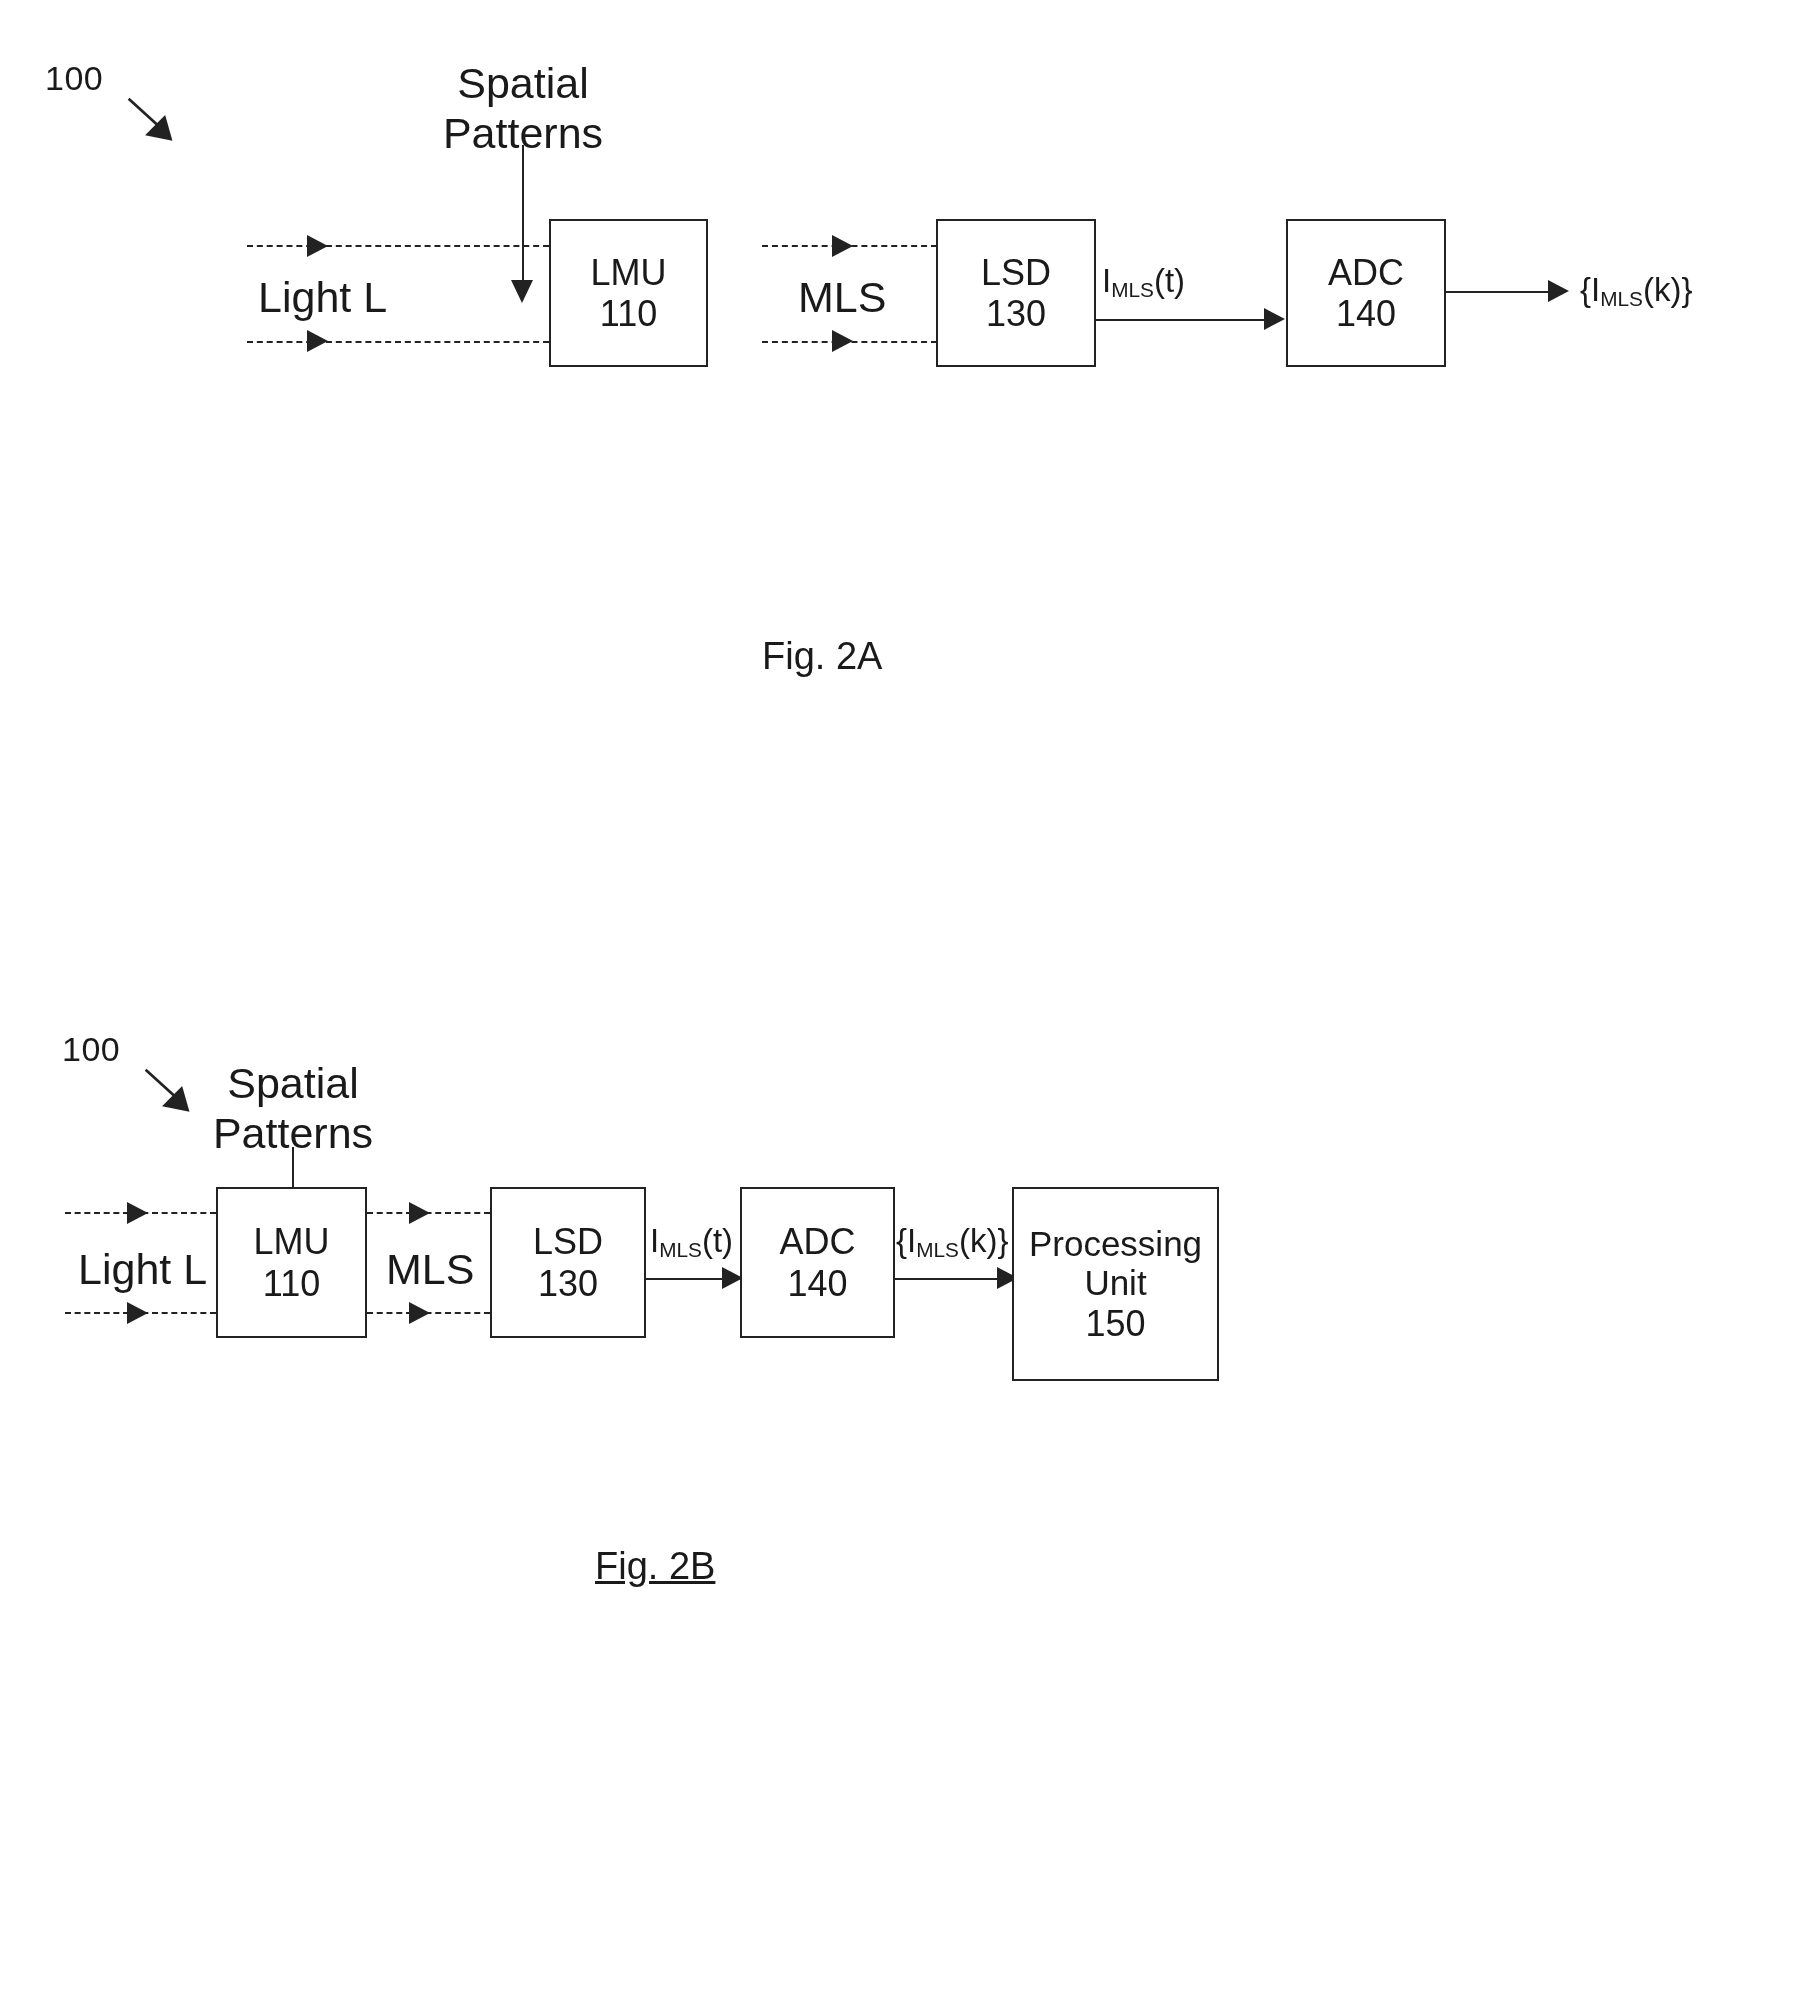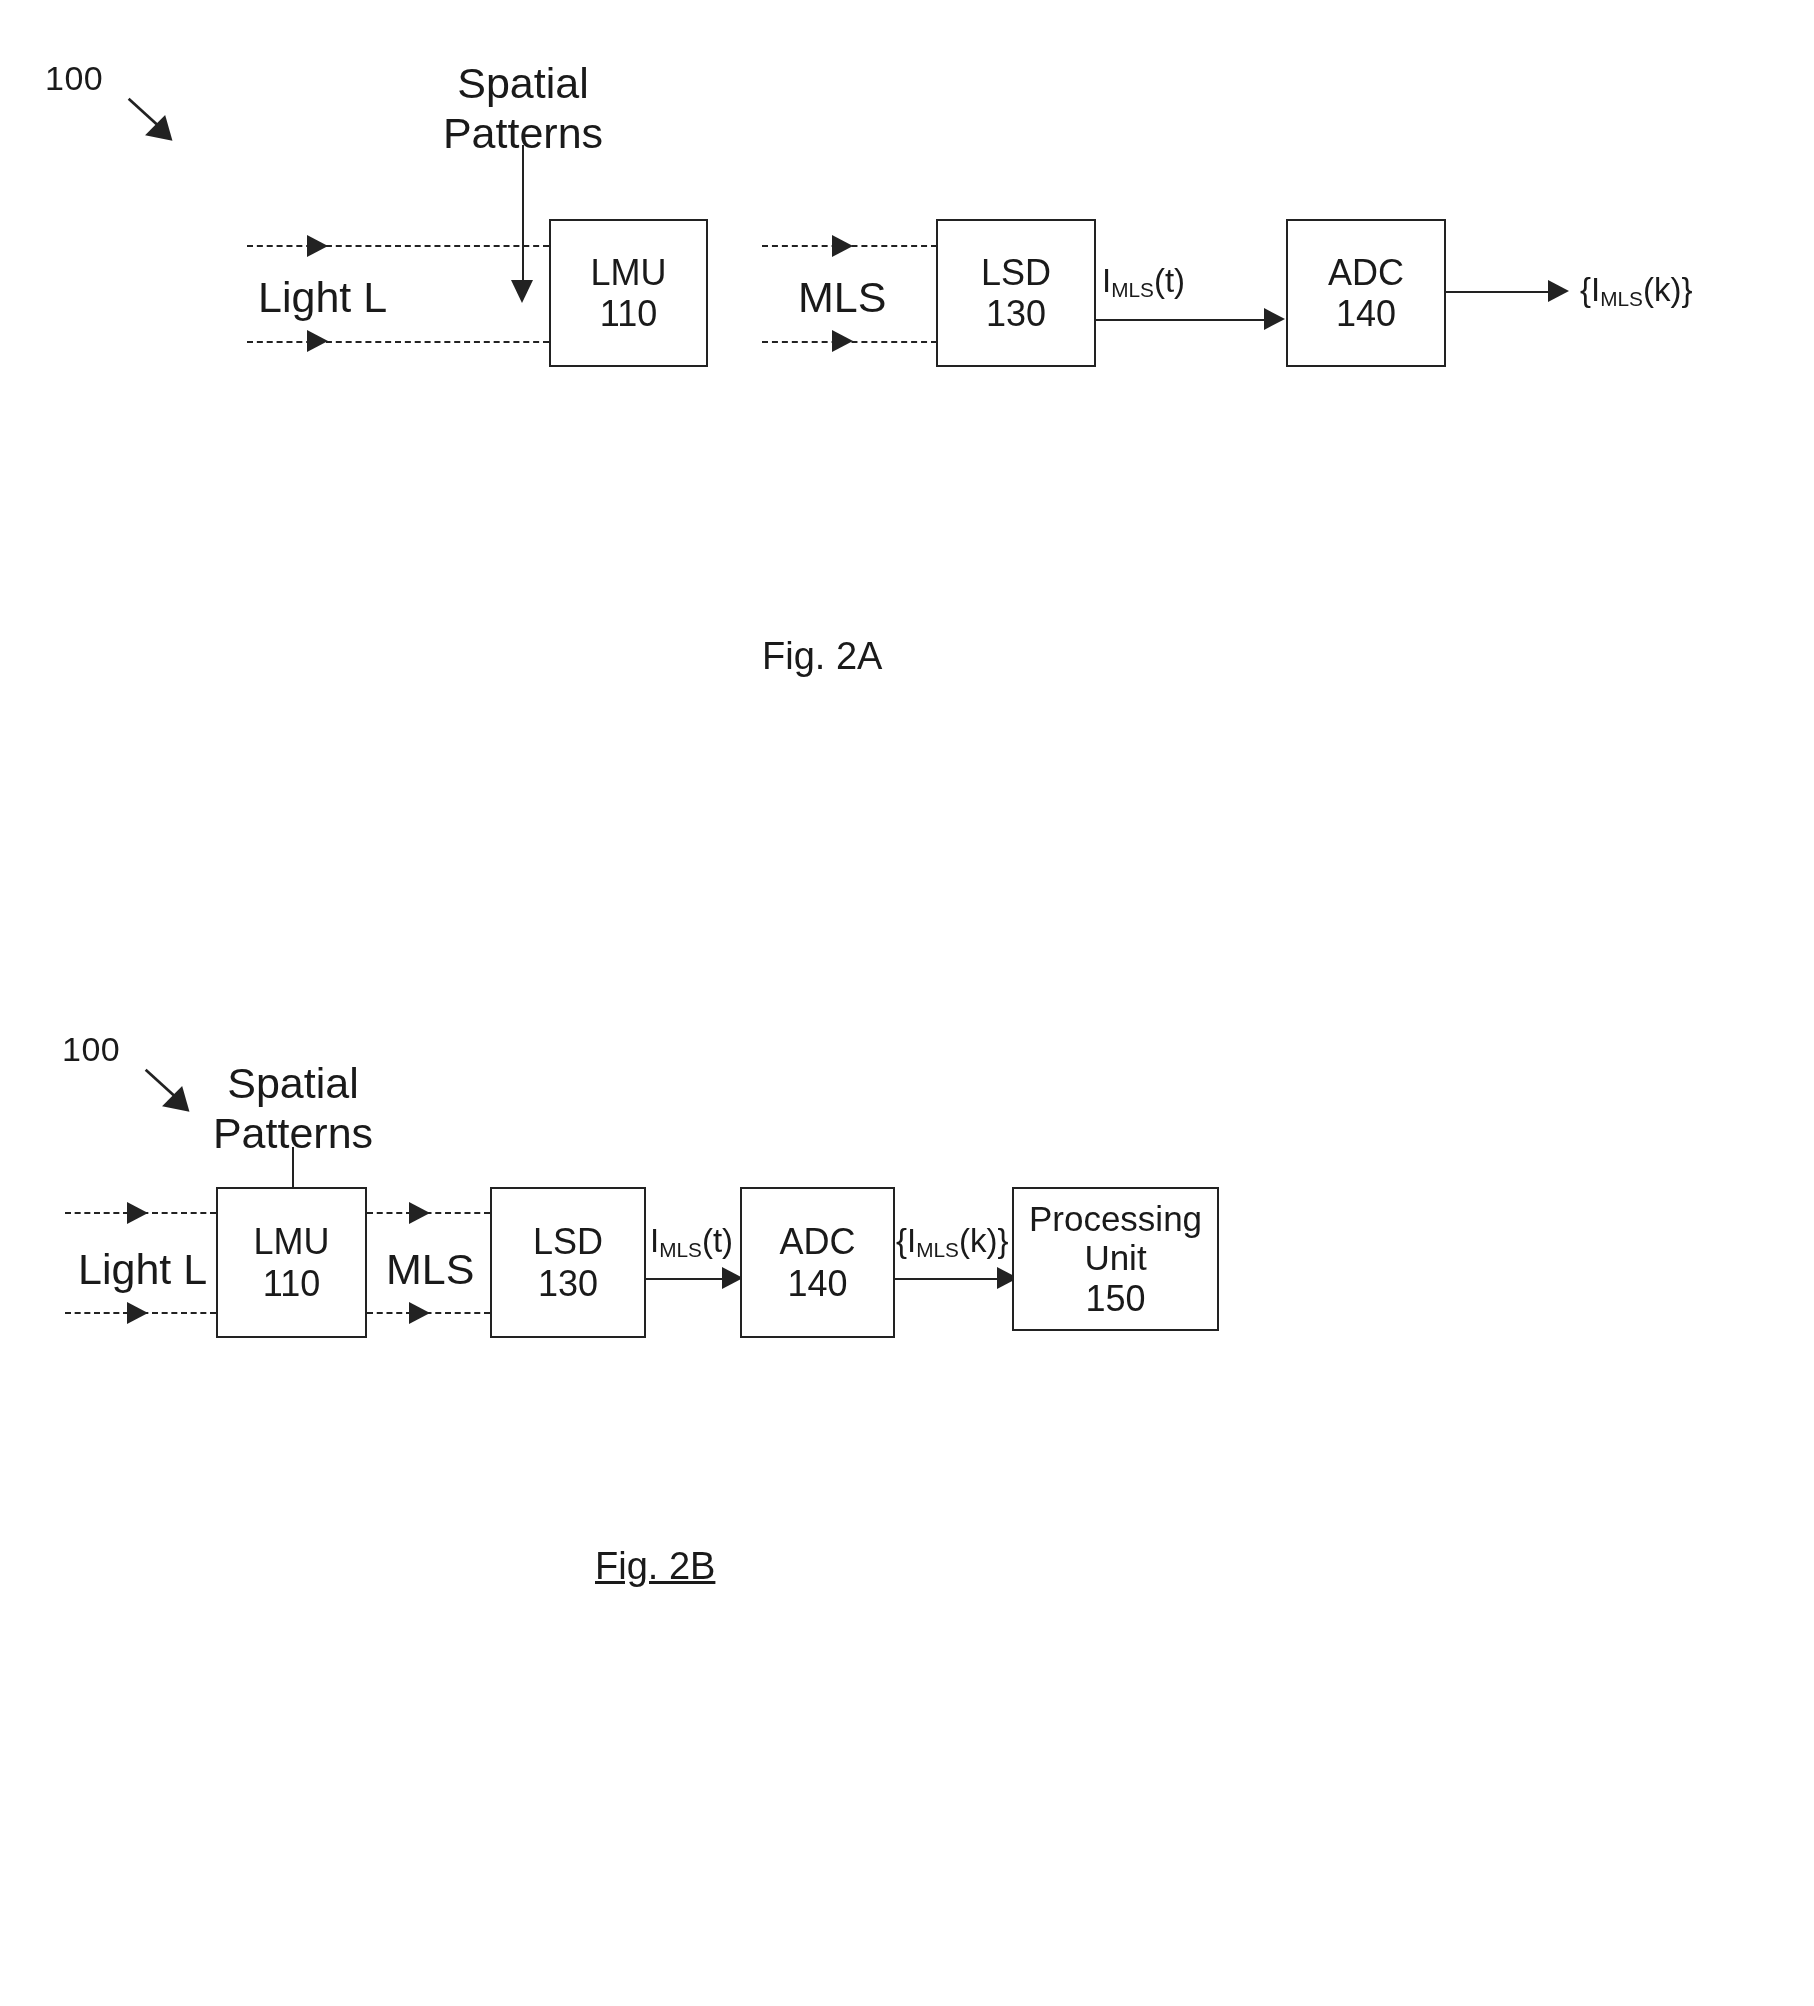--- a/index.html
+++ b/index.html
@@ -223,21 +223,21 @@
     <span class="bx-label">ADC</span>
     <span class="bx-num">140</span>
   </div>
 
   <div class="sig" style="left:895px; top:551px; width:107px;"></div>
   <div class="ah-r" style="left:997px; top:540px;"></div>
   <div class="lbl small" style="left:896px; top:495px;">
     <span>{</span><span>I</span><sub>MLS</sub><span>(k)}</span>
   </div>
 
-  <div class="box multi" style="left:1012px; top:460px; width:207px; height:144px;">
+  <div class="box multi" style="left:1012px; top:460px; width:207px; height:194px;">
     <span class="bx-label">Processing</span>
     <span class="bx-label">Unit</span>
     <span class="bx-num">150</span>
   </div>
 
   <div class="caption" style="left:595px; top:818px;text-decoration:underline;">Fig. 2B</div>
 </div>
 
 
 </body></html>

